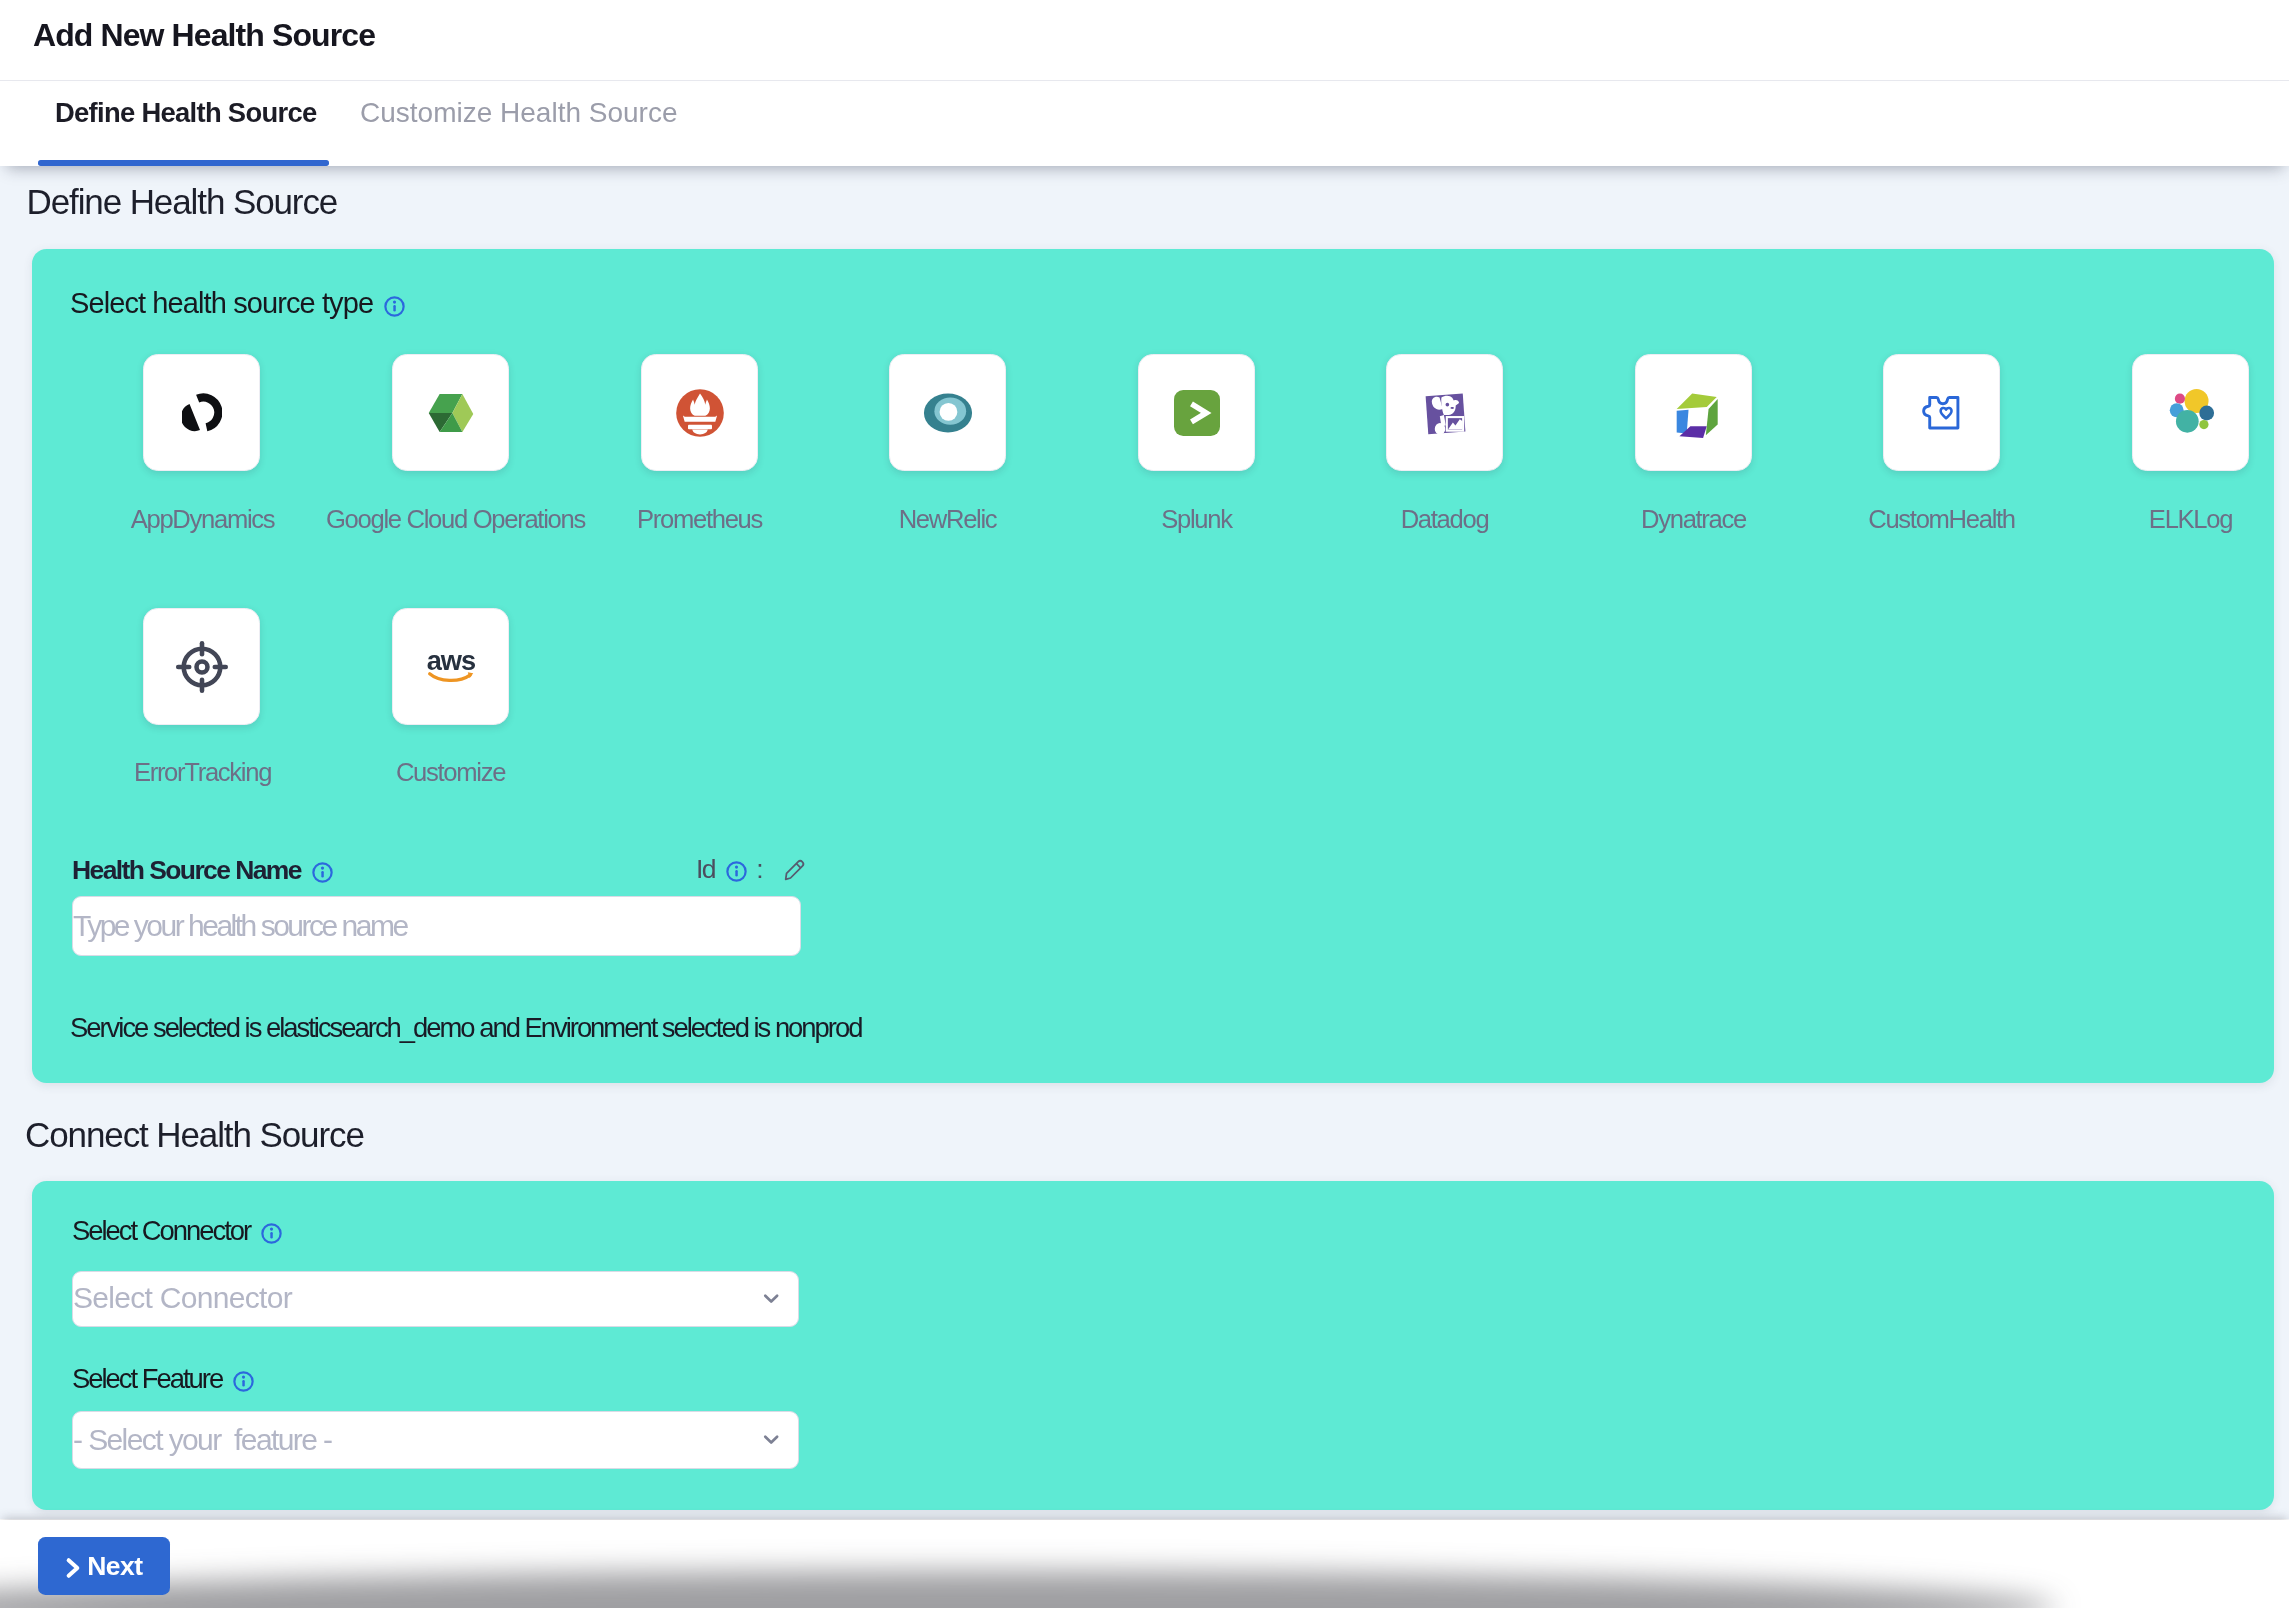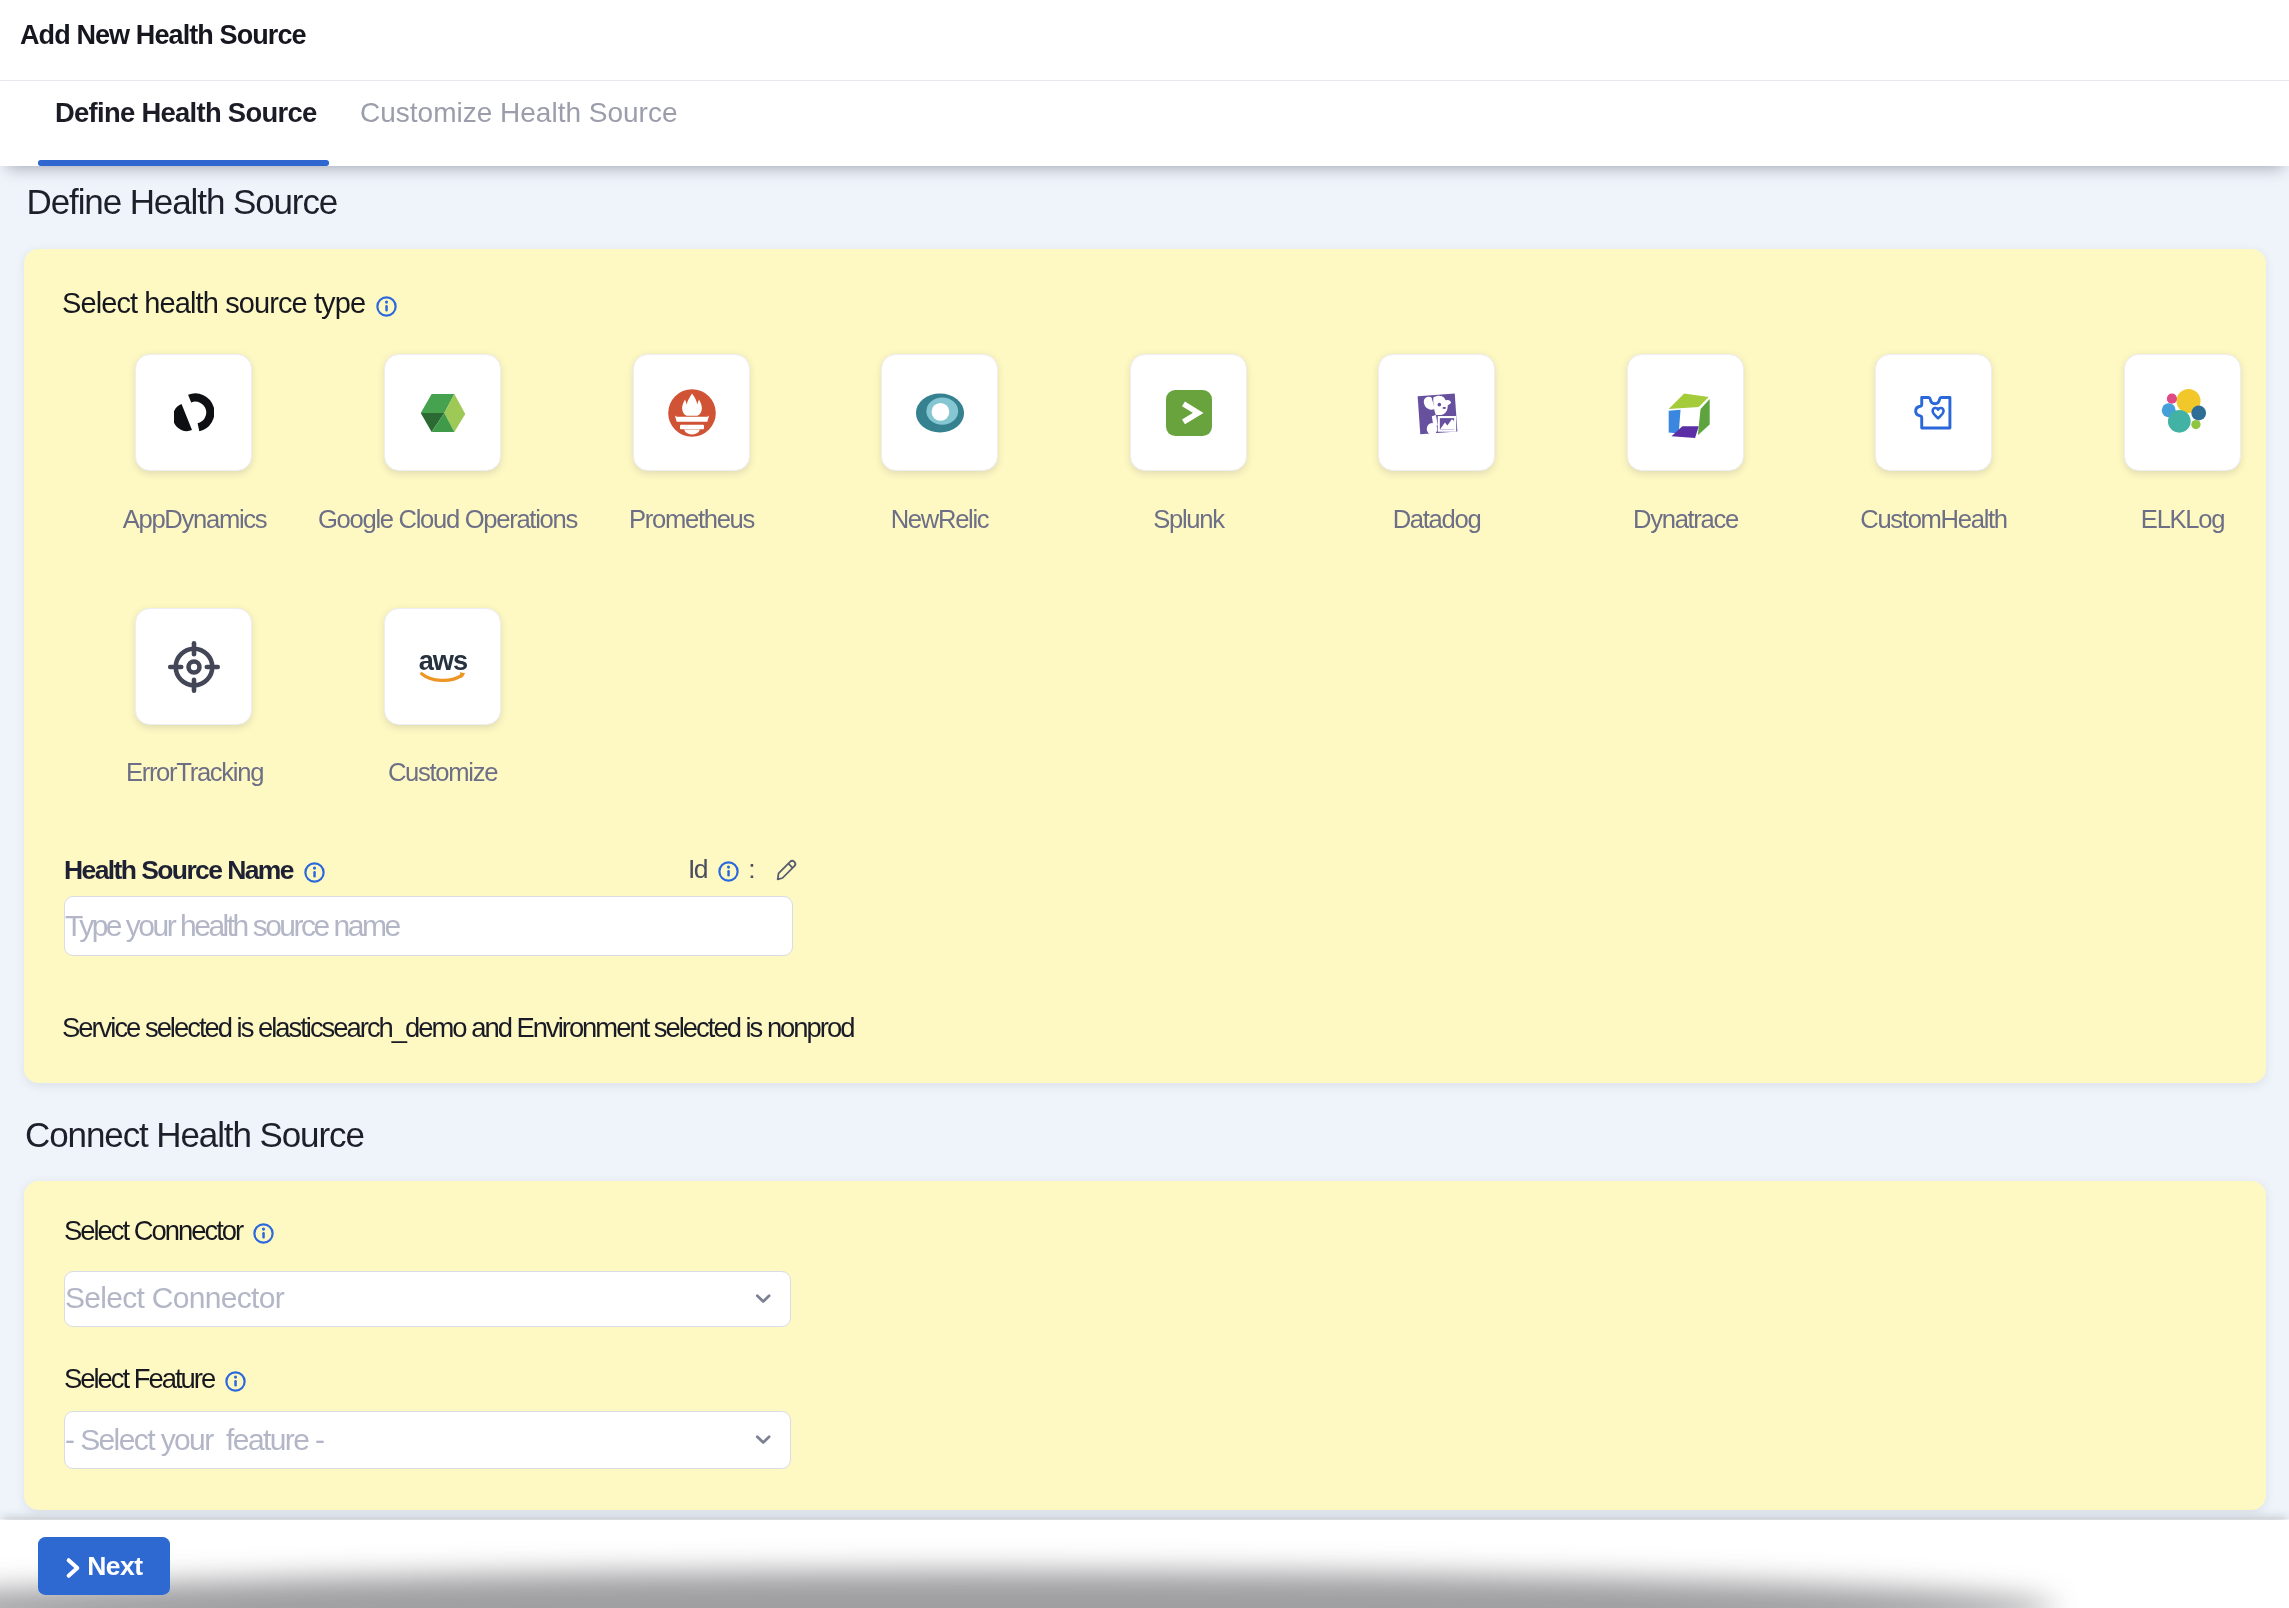--- a/index.html
+++ b/index.html
@@ -1,28 +1,28 @@
 <!DOCTYPE html>
 <html style="font-size:14.6px"><head>
 <meta charset="utf-8">
 <style>
 * { margin:0; padding:0; box-sizing:border-box; }
 html,body { width:2290px; height:1608px; overflow:hidden; background:#fff;
   font-family:"Liberation Sans", sans-serif; }
 .topbar { position:absolute; left:0; top:0; width:2290px; height:81px; background:#fff;
   border-bottom:1.8px solid #e7e8ee; z-index:30; }
-.topbar h1 { position:absolute; left:20px; top:14.6px; font-size:27px; line-height:40px; font-weight:700; color:#16161f; letter-spacing:-0.9px; }
+.topbar h1 { position:absolute; left:33px; top:14.6px; font-size:32px; line-height:40px; font-weight:700; color:#16161f; letter-spacing:-0.9px; }
 .tabs { position:absolute; left:0; top:83px; width:2290px; height:83px; background:#fff; z-index:20;
   box-shadow:0 9.1px 14.6px -7.3px rgba(40,48,70,0.38); }
 .tab1 { position:absolute; left:55px; top:0; height:83px; line-height:60px; font-size:27.4px; font-weight:700; color:#1c1c26; letter-spacing:-0.7px; }
 .tab2 { position:absolute; left:360px; top:0; height:83px; line-height:60px; font-size:28px; font-weight:500; color:#9b9daa; }
 .underline { position:absolute; left:38px; top:77px; width:291px; height:5.5px; background:#3066cf; border-radius:2.7px; }
 .content { position:absolute; left:0; top:166px; width:2290px; height:1353px; background:#eff4fa; }
 .h2 { position:absolute; font-size:35px; line-height:40px; font-weight:400; color:#1d1f2b; letter-spacing:-1.1px; }
-.card { position:absolute; background:#fef9c3; border-radius:14.6px; box-shadow:0 2.7px 9.1px rgba(60,70,90,0.10); }
+.card { position:absolute; background:#5eead4; border-radius:14.6px; box-shadow:0 2.7px 9.1px rgba(60,70,90,0.10);margin-left:8px; }
 #card1 { left:24px; top:83px; width:2242px; height:834px; }
 #card2 { left:24px; top:1015px; width:2242px; height:329px; }
 .lbl { position:absolute; font-size:27.4px; line-height:33px; color:#17181f; white-space:nowrap; letter-spacing:-2px; }
 .lbl b { font-weight:700; color:#1e2134; font-size:26.5px; letter-spacing:-1.6px; }
 .info { display:inline-block; margin-left:11px; }
 .tile { position:absolute; width:117px; height:117px; background:#fff; border:0.9px solid #ededf3;
   border-radius:14.6px; box-shadow:0 2.7px 7.3px rgba(40,41,61,0.13); }
 .tile svg { position:absolute; left:50%; top:50%; transform:translate(-50%,-50%); }
 .tlabel { position:absolute; width:249px; text-align:center; font-size:25.6px; line-height:31px; color:#6d6f87; white-space:nowrap; letter-spacing:-1.3px; }
 .input { position:absolute; border:1.8px solid #d9dbe6; border-radius:9.1px; background:#fff;

